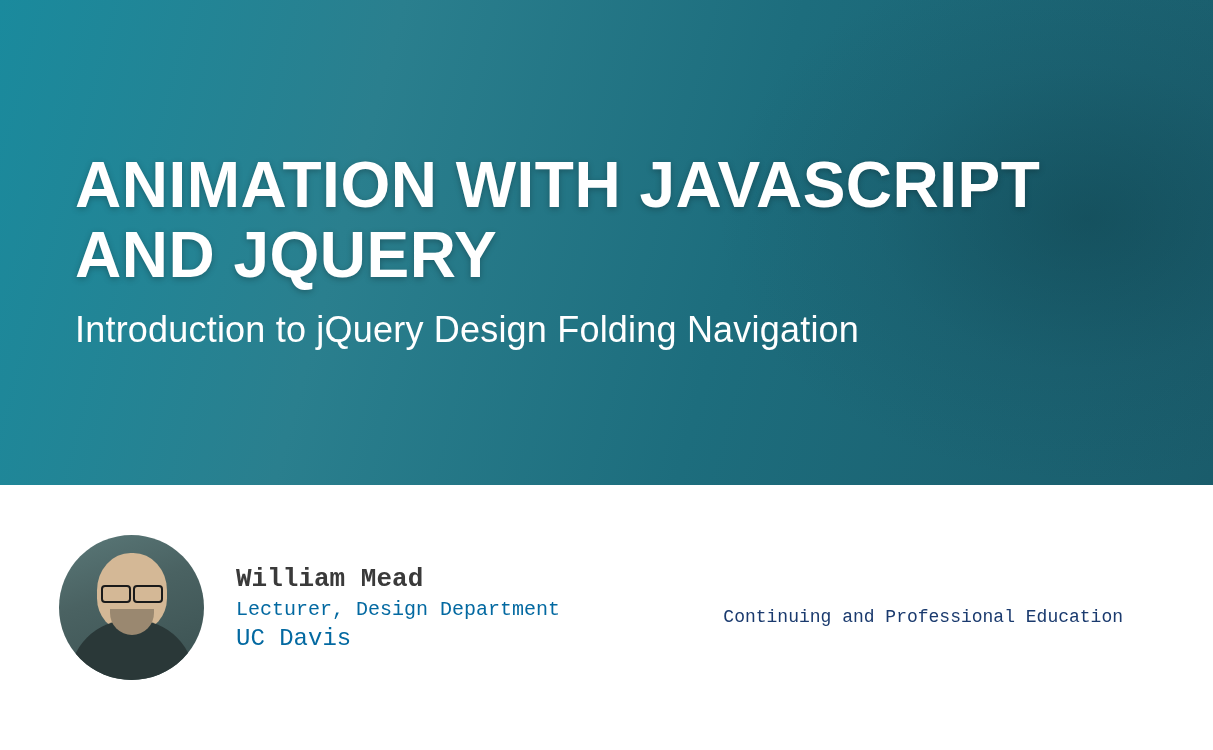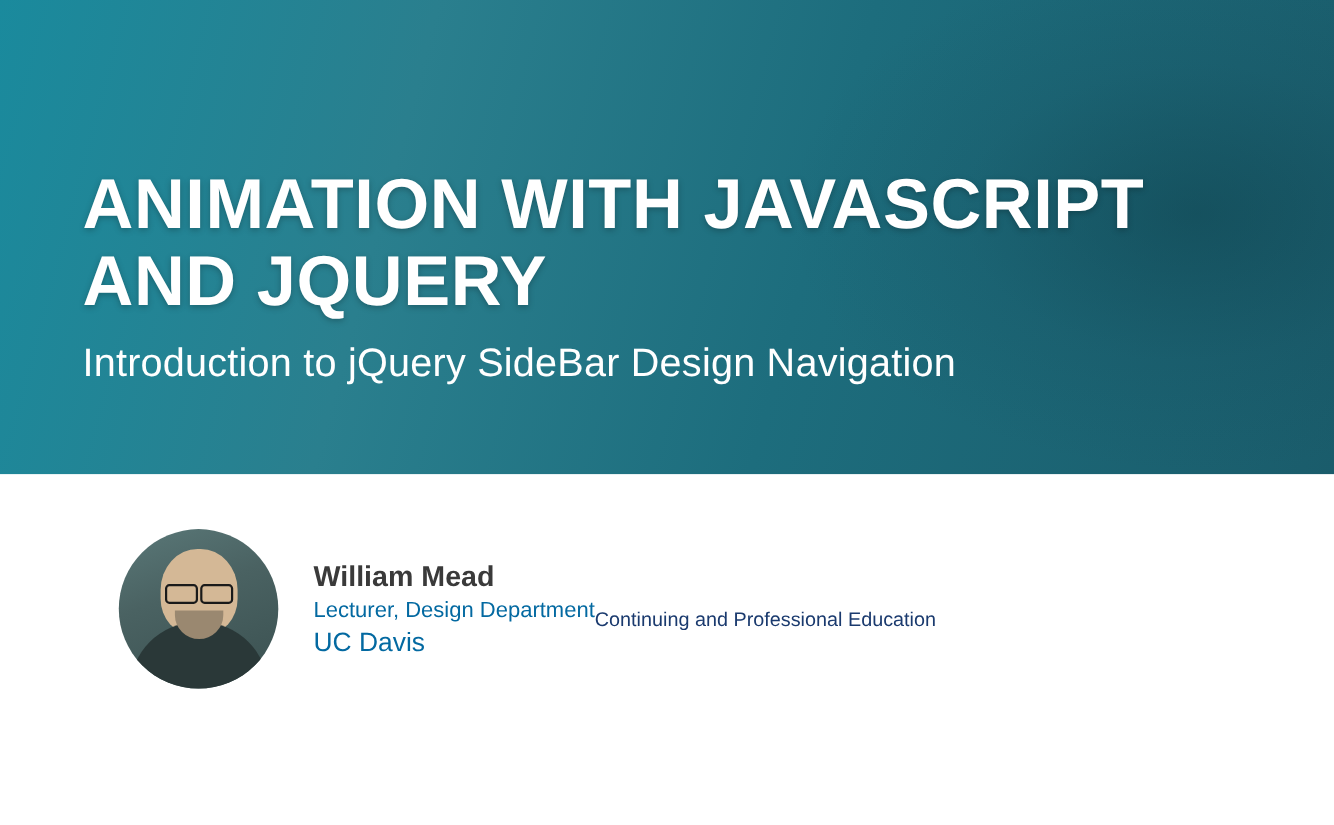--- a/index.html
+++ b/index.html
@@ -9,21 +9,21 @@
     }
     body {
       font-family: -apple-system, BlinkMacSystemFont, 'Segoe UI', Helvetica, Arial, sans-serif;
       width: 1213px;
       height: 750px;
       overflow: hidden;
       background: #ffffff;
     }
     .hero {
       width: 100%;
-      height: 431px;
+      height: 485px;
       background: linear-gradient(105deg, #1a8a9d 0%, #2a7f8e 30%, #1d6d7d 60%, #1a5c6b 100%);
       position: relative;
       padding: 150px 75px 0 75px;
     }
     .hero::before {
       content: '';
       position: absolute;
       right: 0;
       top: 0;
       width: 500px;
@@ -46,22 +46,23 @@
       font-weight: 300;
       color: #ffffff;
       margin-top: 18px;
       position: relative;
       z-index: 2;
       letter-spacing: 0.2px;
     }
     .footer {
       display: flex;
       align-items: center;
-      justify-content: flex-start;
-      padding: 50px 75px 0 108px;
+      justify-content: space-between;
+      padding: 50px 75px 0 59px;
+      font-family: Liberation Mono, monospace;
     }
     .presenter {
       display: flex;
       align-items: center;
       gap: 32px;
     }
     .avatar {
       width: 145px;
       height: 145px;
       border-radius: 50%;
@@ -165,21 +166,21 @@
       font-size: 18px;
       color: #1a3a6e;
       margin-top: 19px;
     }
   </style>
 </head>
 <body>
 
 <div class="hero">
   <h1 class="hero-title">ANIMATION WITH JAVASCRIPT AND JQUERY</h1>
-  <p class="hero-subtitle">Introduction to jQuery SideBar Design Navigation</p>
+  <p class="hero-subtitle">Introduction to jQuery Design Folding Navigation</p>
 </div>
 
 <div class="footer">
   <div class="presenter">
     <div class="avatar">
       <div class="avatar-glasses"></div>
       <div class="avatar-beard"></div>
     </div>
     <div class="presenter-info">
       <div class="presenter-name">William Mead</div>

